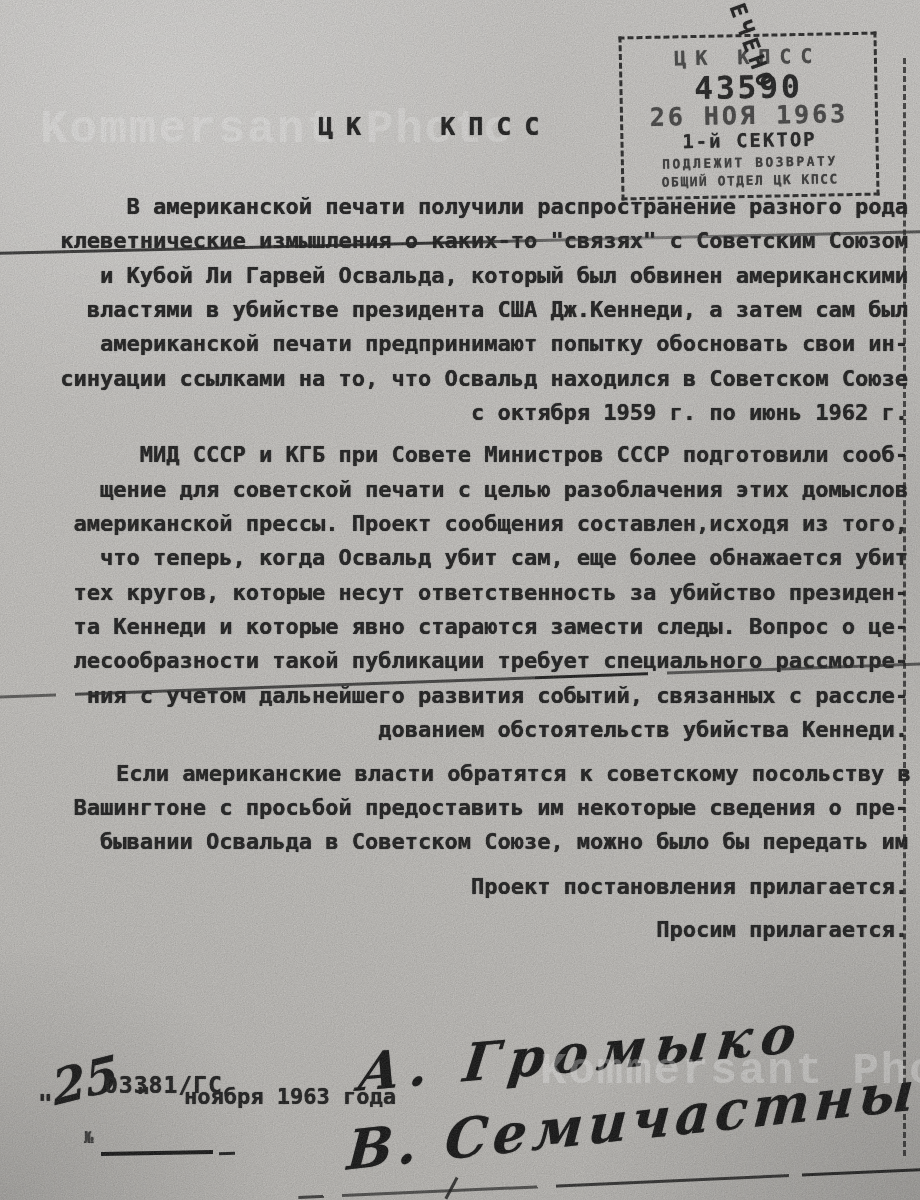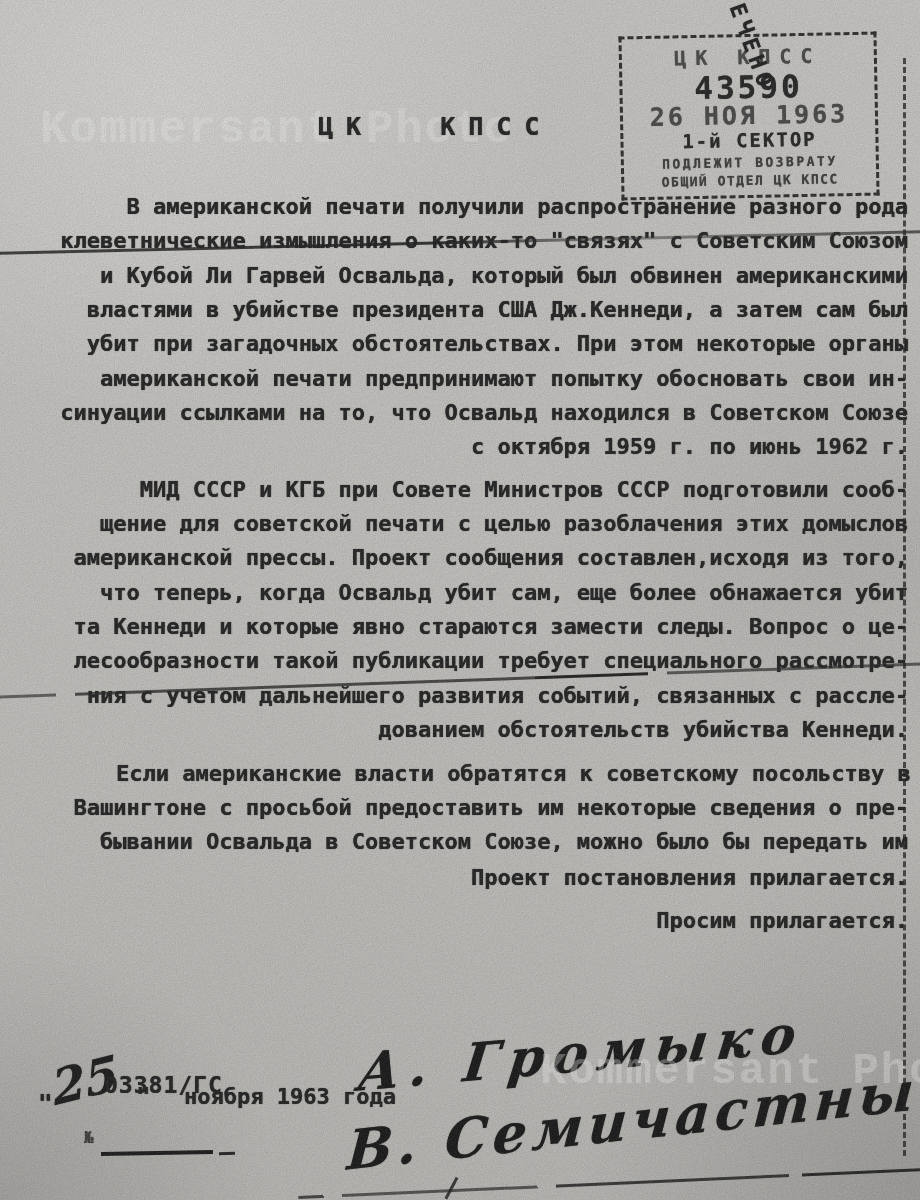--- a/index.html
+++ b/index.html
@@ -50,21 +50,21 @@
   .textblock{
     position:absolute;left:46px;top:190px;width:862px;
     font-size:22px;font-weight:700;line-height:34.35px;
     white-space:nowrap;
     text-align:right;
   }
   .para{margin:0;}
   .para .first{text-indent:70px;}
   .gap-lg{margin-top:8px;}
   .gap-sm{margin-top:9px;}
-  .gap-md{margin-top:1px;}
+  .gap-md{margin-top:10px;}
   .indent{text-indent:70px;}
   
   .fq{position:absolute;font-size:24px;font-weight:700;}
   .fq-open{left:38px;top:1090px;}
   .fq-close{left:136px;top:1083px;}
   .day-hand{
     position:absolute;left:52px;top:1052px;
     font-family:"DejaVu Serif","Liberation Serif",serif;
     font-style:italic;font-weight:700;font-size:48px;color:#101010;
     transform:rotate(-14deg) skewX(-8deg);
@@ -133,30 +133,30 @@
     <div class="sline st-dept">ОБЩИЙ ОТДЕЛ ЦК КПСС</div>
   </div>
   <div class="stamp-diag">ЕЧЕНО</div>
 
   <div class="textblock ink">
     <div class="para">
       <div class="first">В американской печати получили распространение разного рода</div>
       <div>клеветнические измышления о каких-то "связях" с Советским Союзом</div>
       <div>и Кубой Ли Гарвей Освальда, который был обвинен американскими</div>
       <div>властями в убийстве президента США Дж.Кеннеди, а затем сам был</div>
-      <div>убит при загадочных обстоятельствах. При этом некоторые органы</div>
       <div>американской печати предпринимают попытку обосновать свои ин-</div>
       <div>синуации ссылками на то, что Освальд находился в Советском Союзе</div>
       <div>с октября 1959 г. по июнь 1962 г.</div>
     </div>
     <div class="para gap-lg">
       <div class="first">МИД СССР и КГБ при Совете Министров СССР подготовили сооб-</div>
       <div>щение для советской печати с целью разоблачения этих домыслов</div>
       <div>американской прессы. Проект сообщения составлен,исходя из того,</div>
       <div>что теперь, когда Освальд убит сам, еще более обнажается убит</div>
+      <div>тех кругов, которые несут ответственность за убийство президен-</div>
       <div>та Кеннеди и которые явно стараются замести следы. Вопрос о це-</div>
       <div>лесообразности такой публикации требует специального рассмотре-</div>
       <div>ния с учетом дальнейшего развития событий, связанных с рассле-</div>
       <div>дованием обстоятельств убийства Кеннеди.</div>
     </div>
     <div class="para gap-sm">
       <div class="first">Если американские власти обратятся к советскому посольству в</div>
       <div>Вашингтоне с просьбой предоставить им некоторые сведения о пре-</div>
       <div>бывании Освальда в Советском Союзе, можно было бы передать им</div>
     </div>

